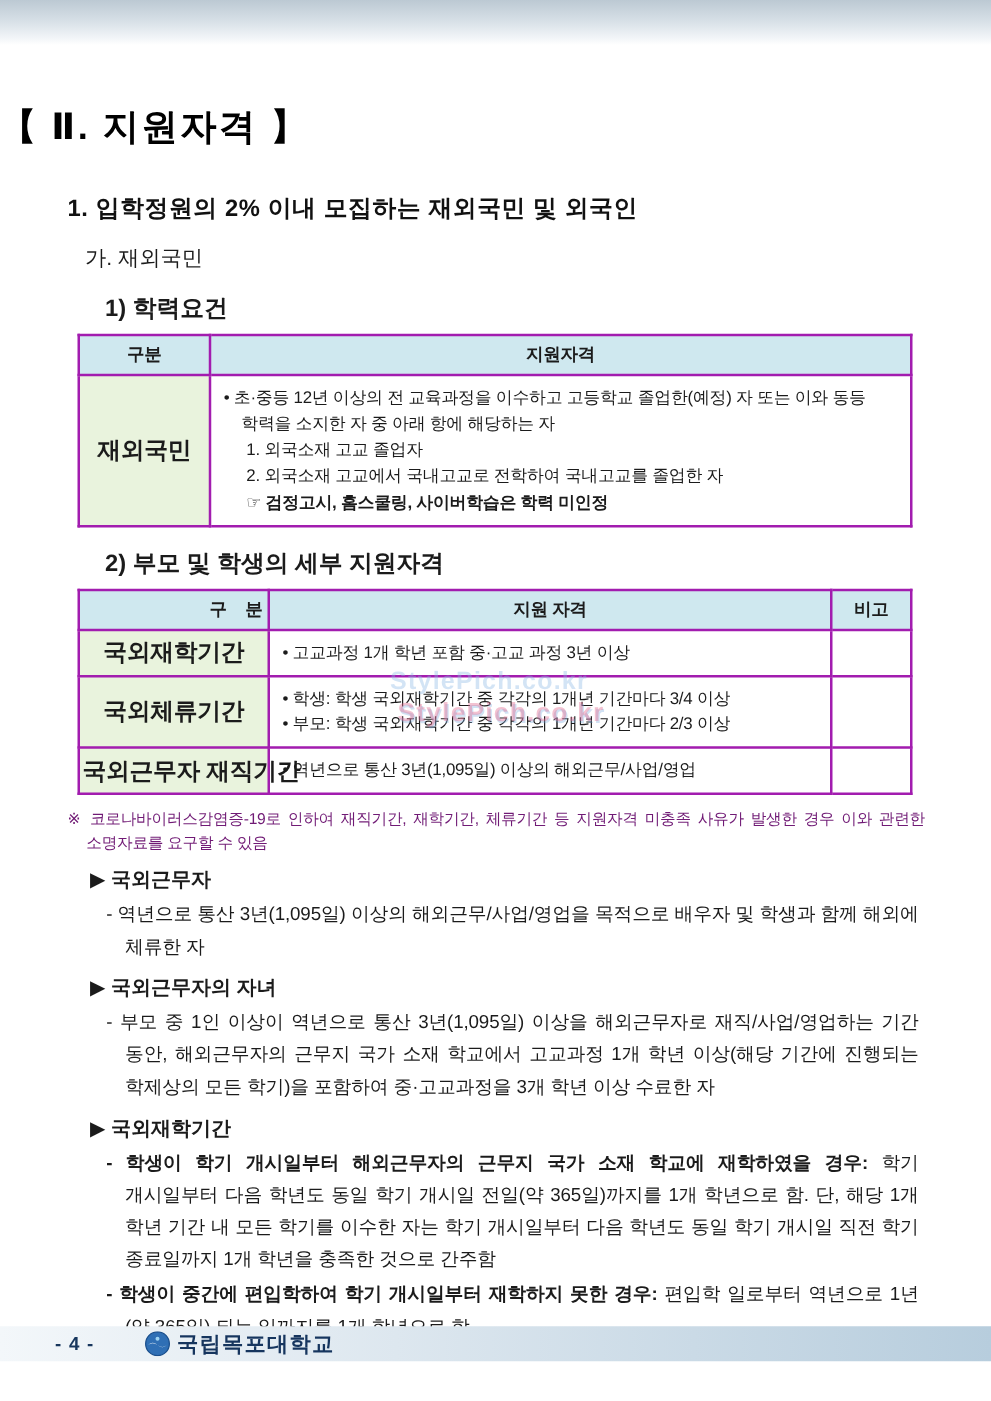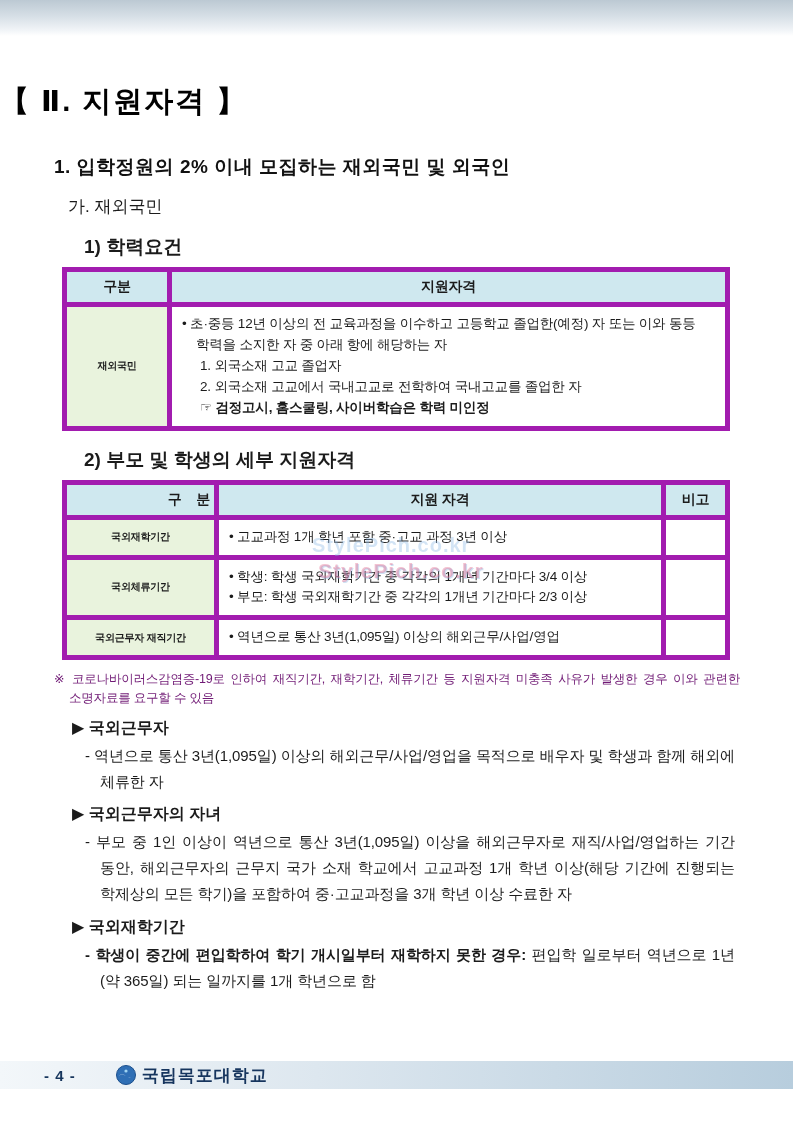--- a/index.html
+++ b/index.html
@@ -23,29 +23,29 @@
     margin:32px 0 0 54px; font-size:19px; font-weight:bold; letter-spacing:0.5px; color:#111;
   }
   .sub-ga { margin:15px 0 0 68px; font-size:17px; font-weight:normal; }
   .sub-num { margin:16px 0 7px 84px; font-size:19px; font-weight:bold; }
 
   
   table.t {
     border-collapse:collapse; margin-left:62px; width:668px;
     font-size:13.5px; letter-spacing:-0.2px; table-layout:fixed;
   }
-  table.t, table.t th, table.t td { border:5px solid #a21caf; }
+  table.t, table.t th, table.t td { border:2px solid #a21caf; }
   table.t { border:2px solid #2b2b2b; }
   table.t th {
     background:#cfe8ef; font-weight:bold; font-size:14px;
     padding:6px 4px; text-align:center; white-space:pre;
   }
   table.t td.label {
     background:#e9f3dd; font-weight:bold; text-align:center;
-    vertical-align:middle; font-size:10px; white-space:nowrap; padding:4px 2px;
+    vertical-align:middle; font-size:19px; white-space:nowrap; padding:4px 2px;
   }
   table.t td.content { padding:7px 10px; line-height:1.55; vertical-align:middle; }
   table.t td.notecell { padding:4px; }
   .t1 .c1 { width:105px; }
   .t2 .c1 { width:152px;text-align:right; }
   .t2 .c3 { width:64px; }
   .hang { padding-left:14px; text-indent:-14px; word-break:keep-all; }
   .subline { padding-left:18px; word-break:keep-all; }
   .boldline { padding-left:18px; font-weight:bold; word-break:keep-all; }
 
@@ -165,20 +165,21 @@
 
   <div class="sections">
 
     <div class="sec-h">▶ 국외근무자</div>
     <div class="item"><span class="b"></span><span>- 역년으로 통산 3년(1,095일) 이상의 해외근무/사업/영업을 목적으로 배우자 및 학생과 함께 해외에 체류한 자</span></div>
 
     <div class="sec-h">▶ 국외근무자의 자녀</div>
     <div class="item"><span class="b"></span><span>- 부모 중 1인 이상이 역년으로 통산 3년(1,095일) 이상을 해외근무자로 재직/사업/영업하는 기간 동안, 해외근무자의 근무지 국가 소재 학교에서 고교과정 1개 학년 이상(해당 기간에 진행되는 학제상의 모든 학기)을 포함하여 중·고교과정을 3개 학년 이상 수료한 자</span></div>
 
     <div class="sec-h">▶ 국외재학기간</div>
+    <div class="item"><span class="b">- 학생이 학기 개시일부터 해외근무자의 근무지 국가 소재 학교에 재학하였을 경우:</span><span> 학기 개시일부터 다음 학년도 동일 학기 개시일 전일(약 365일)까지를 1개 학년으로 함. 단, 해당 1개 학년 기간 내 모든 학기를 이수한 자는 학기 개시일부터 다음 학년도 동일 학기 개시일 직전 학기 종료일까지 1개 학년을 충족한 것으로 간주함</span></div>
     <div class="item"><span class="b">- 학생이 중간에 편입학하여 학기 개시일부터 재학하지 못한 경우:</span><span> 편입학 일로부터 역년으로 1년(약 365일) 되는 일까지를 1개 학년으로 함</span></div>
 
   </div>
 
   <div class="watermark">
     <span class="wm1">StylePich.co.kr</span>
     <span class="wm2">StylePich.co.kr</span>
   </div>
 
   <div class="footer-band">

